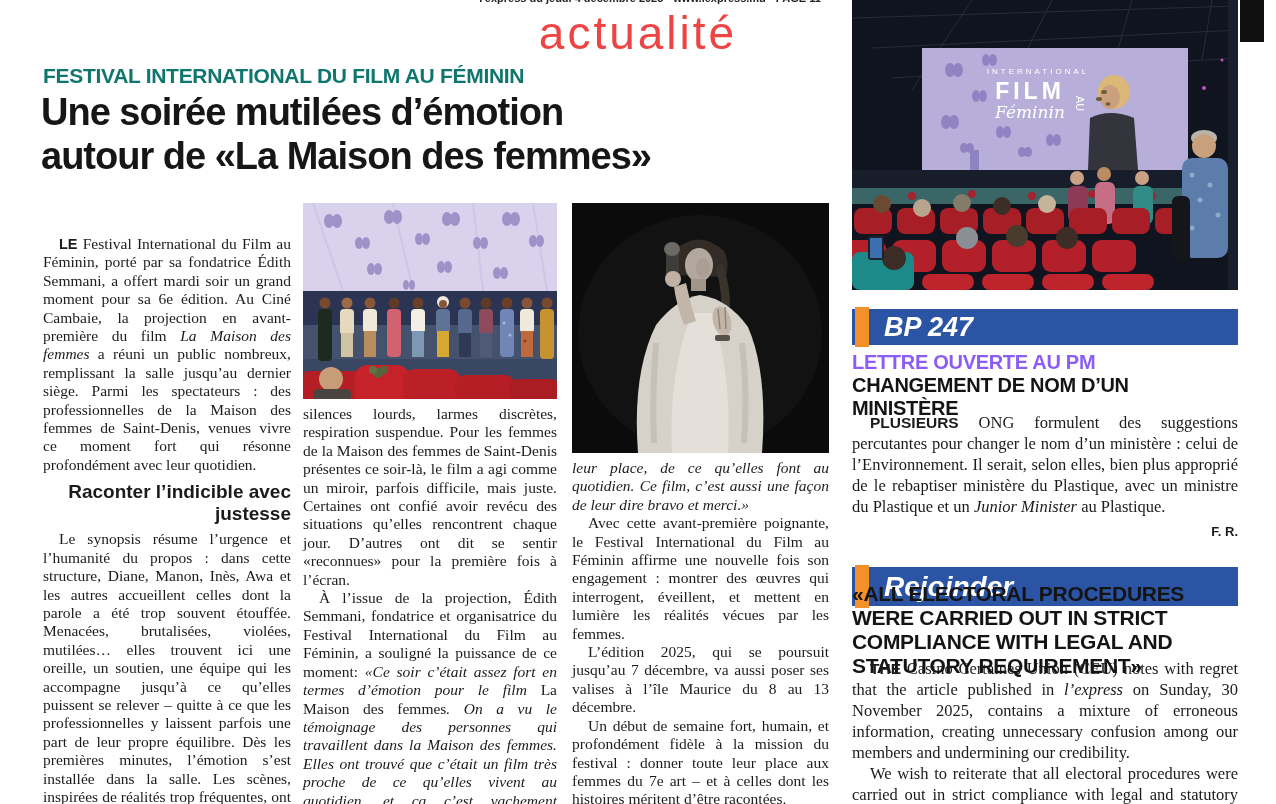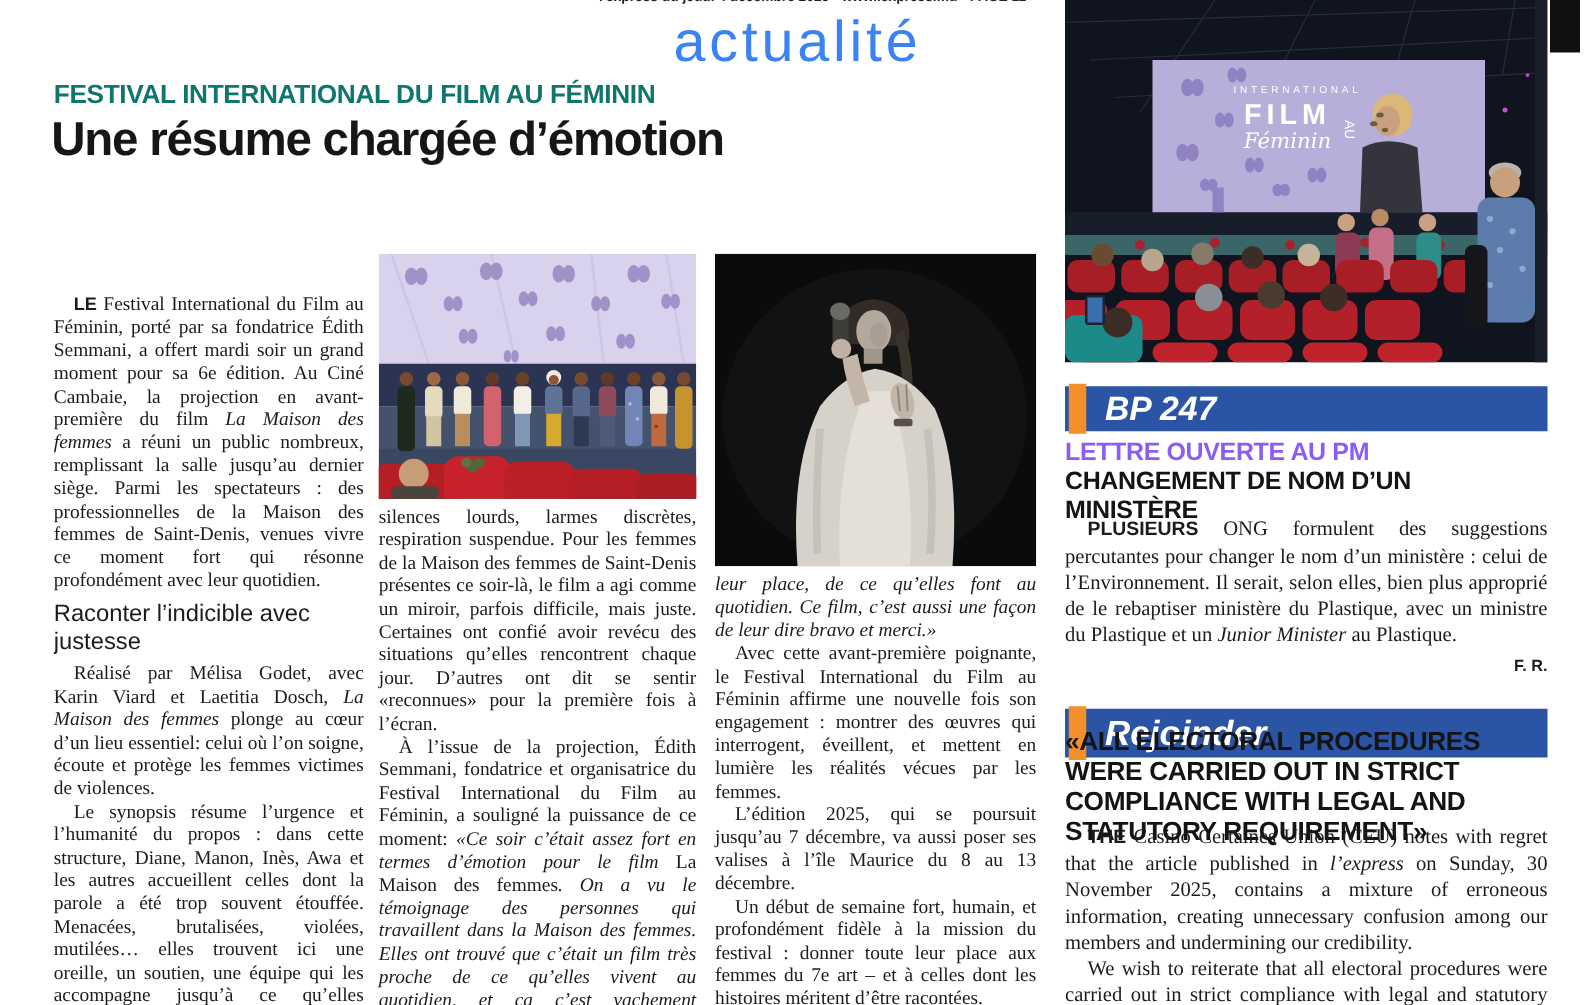--- a/index.html
+++ b/index.html
@@ -3,40 +3,40 @@
 <meta charset="utf-8">
 <style>
   html,body{margin:0;padding:0;background:#e8e8e8;}
   .page{position:relative;width:1276px;height:804px;background:#ffffff;overflow:hidden;
         font-family:"Liberation Serif",serif;color:#1b1b1b;}
   
   .masthead-clip{position:absolute;left:430px;top:0;width:440px;height:7px;overflow:hidden;}
   .masthead-clip span{display:block;margin-top:-8px;font-family:"Liberation Sans",sans-serif;
         font-size:11px;font-weight:bold;color:#222;white-space:nowrap;text-align:center;}
   .section-title{position:absolute;left:0;top:6px;width:1276px;text-align:center;
-        font-family:"Liberation Sans",sans-serif;font-weight:300;font-size:46px;color:#3b82f6;
+        font-family:"Liberation Sans",sans-serif;font-weight:300;font-size:46px;color:#ef4444;
         letter-spacing:3px;}
   .corner-mark{position:absolute;left:1240px;top:0;width:24px;height:42px;background:#101010;}
 
   
   .kicker{position:absolute;left:43px;top:64px;font-family:"Liberation Sans",sans-serif;
         font-weight:bold;font-size:21px;color:#1a6ba6;letter-spacing:-0.3px;}
   .headline{position:absolute;left:41px;top:90px;font-family:"Liberation Sans",sans-serif;
         font-weight:bold;font-size:38px;line-height:44px;color:#161616;letter-spacing:-1px;}
 
   .col{position:absolute;top:203px;font-size:15.5px;line-height:18.4px;text-align:justify;}
   .col1{left:43px;width:248px;height:601px;overflow:hidden;margin-top:32px;}
   .col2{left:303px;width:254px;}
   .col3{left:572px;width:257px;}
   .col p{margin:0;text-indent:16px;}
   .col p.noindent{text-indent:0;}
   .lead{font-family:"Liberation Sans",sans-serif;font-weight:bold;font-size:14.5px;}
   .ital{font-style:italic;}
-  .subhead{font-family:"Liberation Sans",sans-serif;font-weight:normal;font-size:19px;
-        line-height:22px;text-align:left;margin:7px 0 5px 0;}
+  .subhead{font-family:"Liberation Sans",sans-serif;font-weight:bold;font-size:19px;
+        line-height:22px;text-align:right;margin:7px 0 5px 0;}
   .photo-wrap{display:block;margin-bottom:6px;}
   .r-abs{position:absolute;left:852px;width:386px;}
   .banner{height:36px;background:var(--banner-blue,#2b55a4);color:#fff;position:relative;
         font-family:"Liberation Sans",sans-serif;font-weight:bold;font-style:italic;
         display:flex;align-items:center;padding-left:32px;box-sizing:border-box;}
   .banner::before{content:"";position:absolute;left:3px;top:-2px;bottom:-2px;width:14px;
         background:var(--banner-orange,#f39029);}
   .banner-bp{font-size:27px;}
   .banner-rej{font-size:28px;}
   .r-kicker{font-family:"Liberation Sans",sans-serif;font-weight:bold;font-size:20px;
@@ -57,27 +57,27 @@
 
   <div class="masthead-clip">
     <span>l'express du jeudi 4 décembre 2025 • www.lexpress.mu • PAGE 11</span>
   </div>
 
   <div class="section-title">actualité</div>
   <div class="corner-mark"></div>
 
   <div class="kicker" style="color: #0f766e;">FESTIVAL INTERNATIONAL DU FILM AU FÉMININ</div>
   <div class="headline">
-    <div>Une résume chargée d’émotion</div>
+    <div>Une soirée mutilées d’émotion</div>
+    <div>autour de «La Maison des femmes»</div>
   </div>
 
   <div class="col col1">
     <p><span class="lead">LE</span><span> Festival International du Film au Féminin, porté par sa fondatrice Édith Semmani, a offert mardi soir un grand moment pour sa 6e édition. Au Ciné Cambaie, la projection en avant-première du film </span><span class="ital">La Maison des femmes</span><span> a réuni un public nombreux, remplissant la salle jusqu’au dernier siège. Parmi les spectateurs : des professionnelles de la Maison des femmes de Saint-Denis, venues vivre ce moment fort qui résonne profondément avec leur quotidien.</span></p>
     <div class="subhead">Raconter l’indicible avec justesse</div>
-    <p><span>Réalisé par Mélisa Godet, avec Karin Viard et Laetitia Dosch, </span><span class="ital">La Maison des femmes</span><span> plonge au cœur d’un lieu essentiel: celui où l’on soigne, écoute et protège les femmes victimes de violences.</span></p>
     <p>Le synopsis résume l’urgence et l’humanité du propos : dans cette structure, Diane, Manon, Inès, Awa et les autres accueillent celles dont la parole a été trop souvent étouffée. Menacées, brutalisées, violées, mutilées… elles trouvent ici une oreille, un soutien, une équipe qui les accompagne jusqu’à ce qu’elles puissent se relever – quitte à ce que les professionnelles y laissent parfois une part de leur propre équilibre. Dès les premières minutes, l’émotion s’est installée dans la salle. Les scènes, inspirées de réalités trop fréquentes, ont fait réagir le public:</p>
   </div>
 
   <div class="col col2">
     <span class="photo-wrap">
       <svg viewBox="0 0 254 196" width="254" height="196">
         <rect width="254" height="196" fill="#d8d2ec"></rect>
         <g stroke="#cdc6e6" stroke-width="2">
           <line x1="10" y1="0" x2="40" y2="88"></line>
             <line x1="90" y1="0" x2="110" y2="88"></line>

